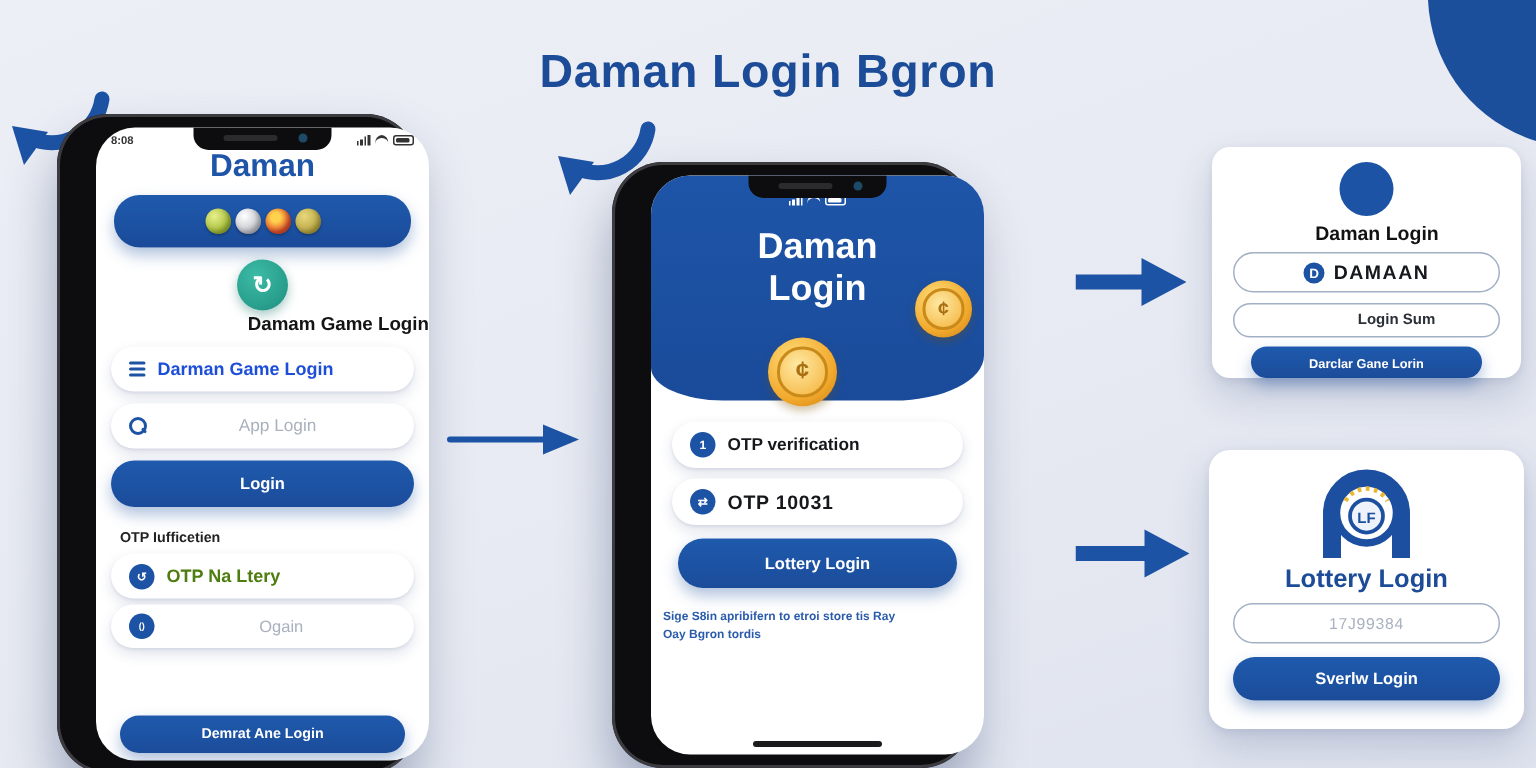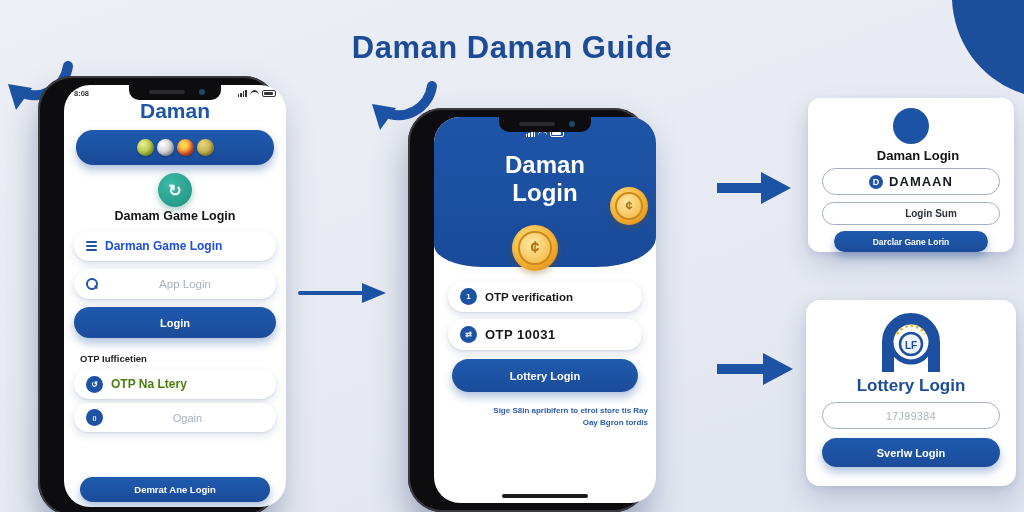--- a/index.html
+++ b/index.html
@@ -89,29 +89,29 @@
   .card {
     position:absolute; background:#ffffff; border-radius:12px;
     box-shadow:0 12px 26px rgba(45,65,120,.20), 0 2px 6px rgba(45,65,120,.10);
   }
   .outline-field {
     position:absolute; background:#fff; border:1.5px solid #a2b0c6; border-radius:15px;
     display:flex; align-items:center; justify-content:center; gap:6px;
   }
   .brand-d { width:14px; height:14px; border-radius:50%; background:#1d53a4; color:#fff; font-size:9px; font-weight:800; display:flex; align-items:center; justify-content:center; }
 
-  .note-text { position:absolute; text-align:right; font-size:8px; font-weight:700; color:#2b5cab; line-height:1.5; }
+  .note-text { position:absolute; text-align:left; font-size:8px; font-weight:700; color:#2b5cab; line-height:1.5; }
   .homebar { position:absolute; bottom:5px; left:50%; transform:translateX(-50%); width:86px; height:4px; background:#1b1b1d; border-radius:2px; }
 </style>
 </head>
 <body>
 
 <div class="canvas">
 
-  <div class="guide-title">Daman Daman Guide</div>
+  <div class="guide-title">Daman Login Bgron</div>
 
   <svg class="abs" style="right:0; top:0;" width="82" height="98" viewBox="0 0 82 98">
     <path d="M10,0 C12,42 38,80 82,94 L82,0 Z" fill="#1b4e9b"></path>
   </svg>
 
   <svg class="abs" style="left:4px; top:50px;" width="72" height="68" viewBox="0 0 72 68">
     <path d="M64,16 A34,34 0 0 1 16,42" fill="none" stroke="#1d53a4" stroke-width="10" stroke-linecap="round"></path>
     <polygon points="4,34 28,38 12,60" fill="#1d53a4"></polygon>
   </svg>
 
@@ -139,21 +139,21 @@
 
       <div class="abs" style="top:45px; left:12px; width:198px; height:35px; border-radius:17px; background:linear-gradient(180deg,#1f5aad,#1a4a99); display:flex; align-items:center; justify-content:center; gap:3px; box-shadow:0 5px 10px rgba(27,76,154,.35);">
         <span class="ball b1"></span>
         <span class="ball b2"></span>
         <span class="ball b3"></span>
         <span class="ball b4"></span>
       </div>
 
       <div class="abs" style="top:88px; left:50%; transform:translateX(-50%); width:34px; height:34px; border-radius:50%; background:radial-gradient(circle at 38% 32%, #3cbba7, #1f8f7f); display:flex; align-items:center; justify-content:center; color:#fff; font-size:16px; font-weight:700; box-shadow:0 3px 7px rgba(30,120,105,.4);">↻</div>
 
-      <div class="abs" style="top:124px; left:0; right:0; text-align:center; font-size:12.5px; font-weight:800; color:#141414;">Damam Game Login</div>
+      <div class="abs" style="top:124px; left:0; right:0; text-align:right; font-size:12.5px; font-weight:800; color:#141414;">Damam Game Login</div>
 
       <div class="pill" style="top:146px; left:10px; width:202px; height:30px;">
         <span class="burger">
             <i></i>
             <i></i>
             <i></i>
           </span>
         <span style="font-size:12px; font-weight:800; color:#1d4ed8;">Darman Game Login</span>
       </div>
 

